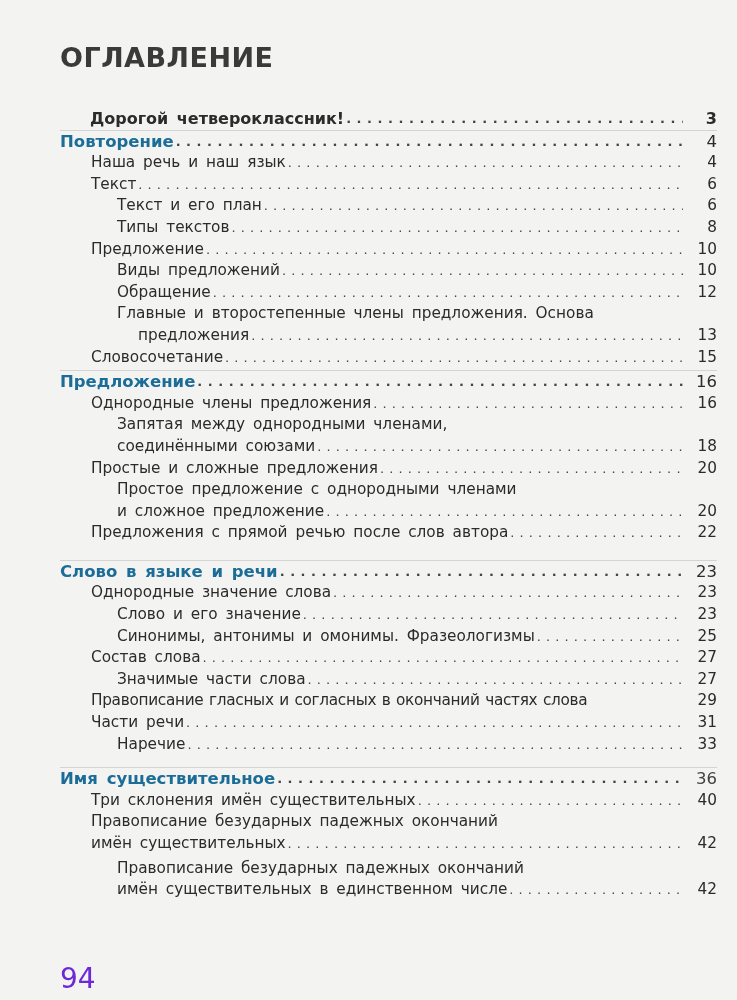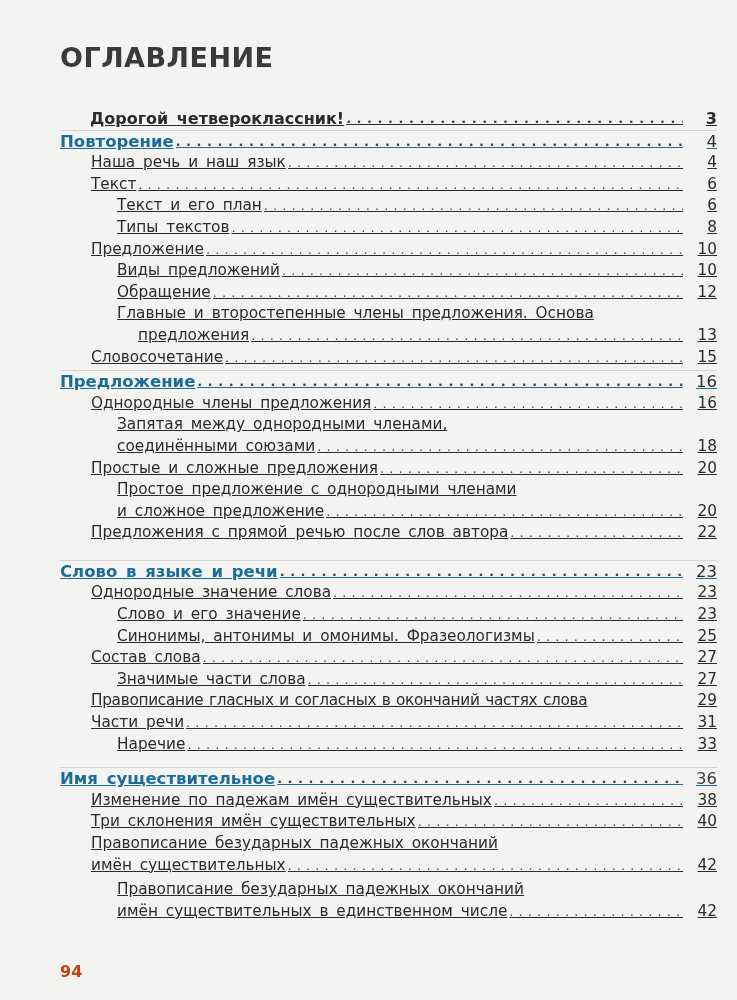--- a/index.html
+++ b/index.html
@@ -1,29 +1,29 @@
 <!DOCTYPE html>
 <html><head>
 <meta charset="utf-8">
 <style>
   html,body{margin:0;padding:0;}
   body{width:737px;height:1000px;background:#f3f3f1;position:relative;overflow:hidden;font-family:"DejaVu Sans",sans-serif;color:#2b2b2b;}
   .title{position:absolute;left:60px;top:42px;font-size:27px;font-weight:bold;letter-spacing:0.5px;color:#3a3a3a;text-align:center;}
   .toc{position:absolute;left:60px;top:108px;width:657px;}
-  .row{position:relative;display:flex;align-items:flex-end;font-size:15.3px;line-height:21.6px;word-spacing:3px;text-decoration:underline;}
+  .row{position:relative;display:flex;align-items:flex-end;font-size:15.3px;line-height:21.6px;word-spacing:3px;}
   .row .lbl{white-space:nowrap;background:#f3f3f1;padding-right:2px;}
   .row .dots{flex:1;overflow:hidden;white-space:nowrap;color:#444;letter-spacing:3.2px;font-size:13px;}
   .row .dots::after{content:". . . . . . . . . . . . . . . . . . . . . . . . . . . . . . . . . . . . . . . . . . . . . . . . . . . . . . . . . . . . . . . . . . . . . . . . . . . . . . . . . . . . . . . . . . . . . . . . . . . . . . . . . . . . . . .";letter-spacing:-1px;}
   .row .pg{width:34px;text-align:right;flex:none;}
   .row.nodots .dots::after{content:"";}
   .lvl0{padding-left:30px;font-weight:bold;font-size:16px;}
   .sec{font-weight:bold;color:#1b6d98;font-size:16.5px;border-top:1px solid #d4d4d2;}
   .lvl1{padding-left:31px;}
   .lvl2{padding-left:57px;}
-  .pagenum{position:absolute;left:60px;top:962px;font-size:16px;font-weight:bold;color:#c2410c;}
+  .pagenum{position:absolute;left:60px;top:962px;font-size:28px;font-weight:normal;color:#6d28d9;}
 </style>
 </head>
 <body>
 
 <div class="title">ОГЛАВЛЕНИЕ</div>
 
 <div class="toc">
 
   <div class="row lvl0">
       <span class="lbl">Дорогой четвероклассник!</span>
@@ -173,25 +173,20 @@
       <span class="dots"></span>
       <span class="pg">33</span>
     </div>
 
   <div class="row sec" style="margin-top:12px">
       <span class="lbl">Имя существительное</span>
       <span class="dots"></span>
       <span class="pg" style="color:#404040;font-weight:normal">36</span>
     </div>
   <div class="row lvl1">
-      <span class="lbl">Изменение по падежам имён существительных</span>
-      <span class="dots"></span>
-      <span class="pg">38</span>
-    </div>
-  <div class="row lvl1">
       <span class="lbl">Три склонения имён существительных</span>
       <span class="dots"></span>
       <span class="pg">40</span>
     </div>
   <div class="row lvl1 nodots">
       <span class="lbl">Правописание безударных падежных окончаний</span>
       <span class="dots"></span>
       <span class="pg"></span>
     </div>
   <div class="row lvl1" style="margin-bottom:3px">

